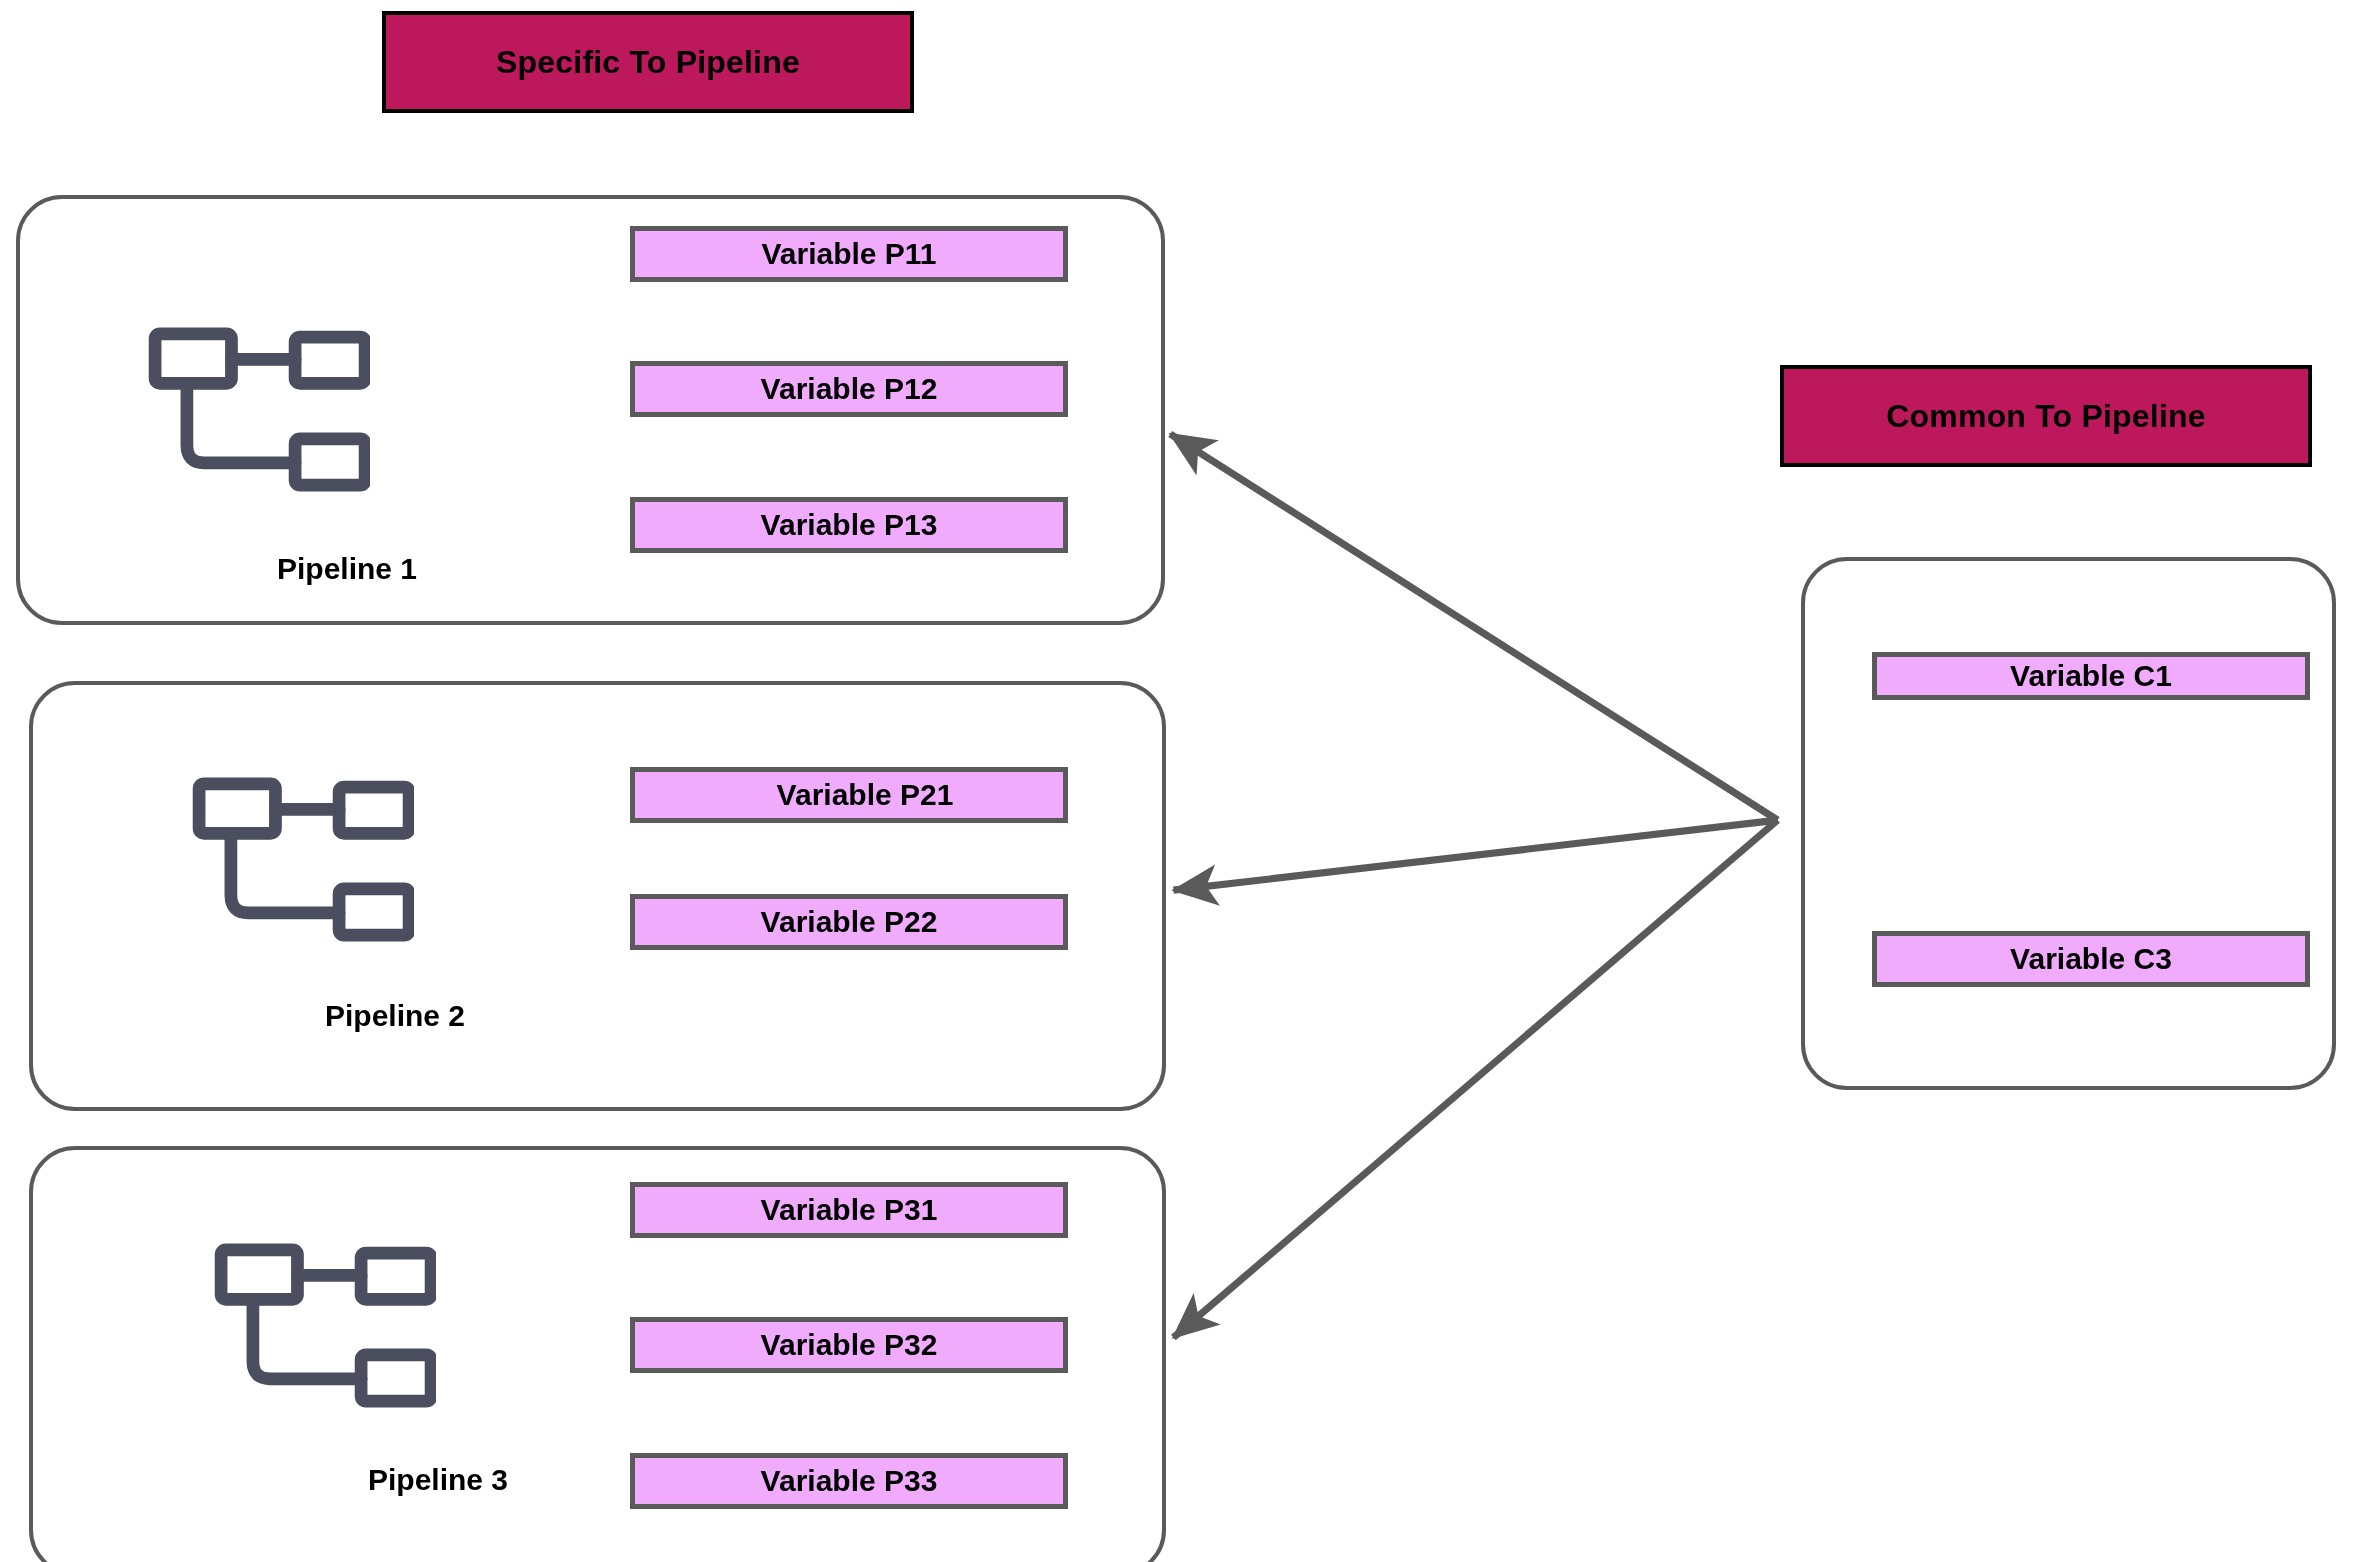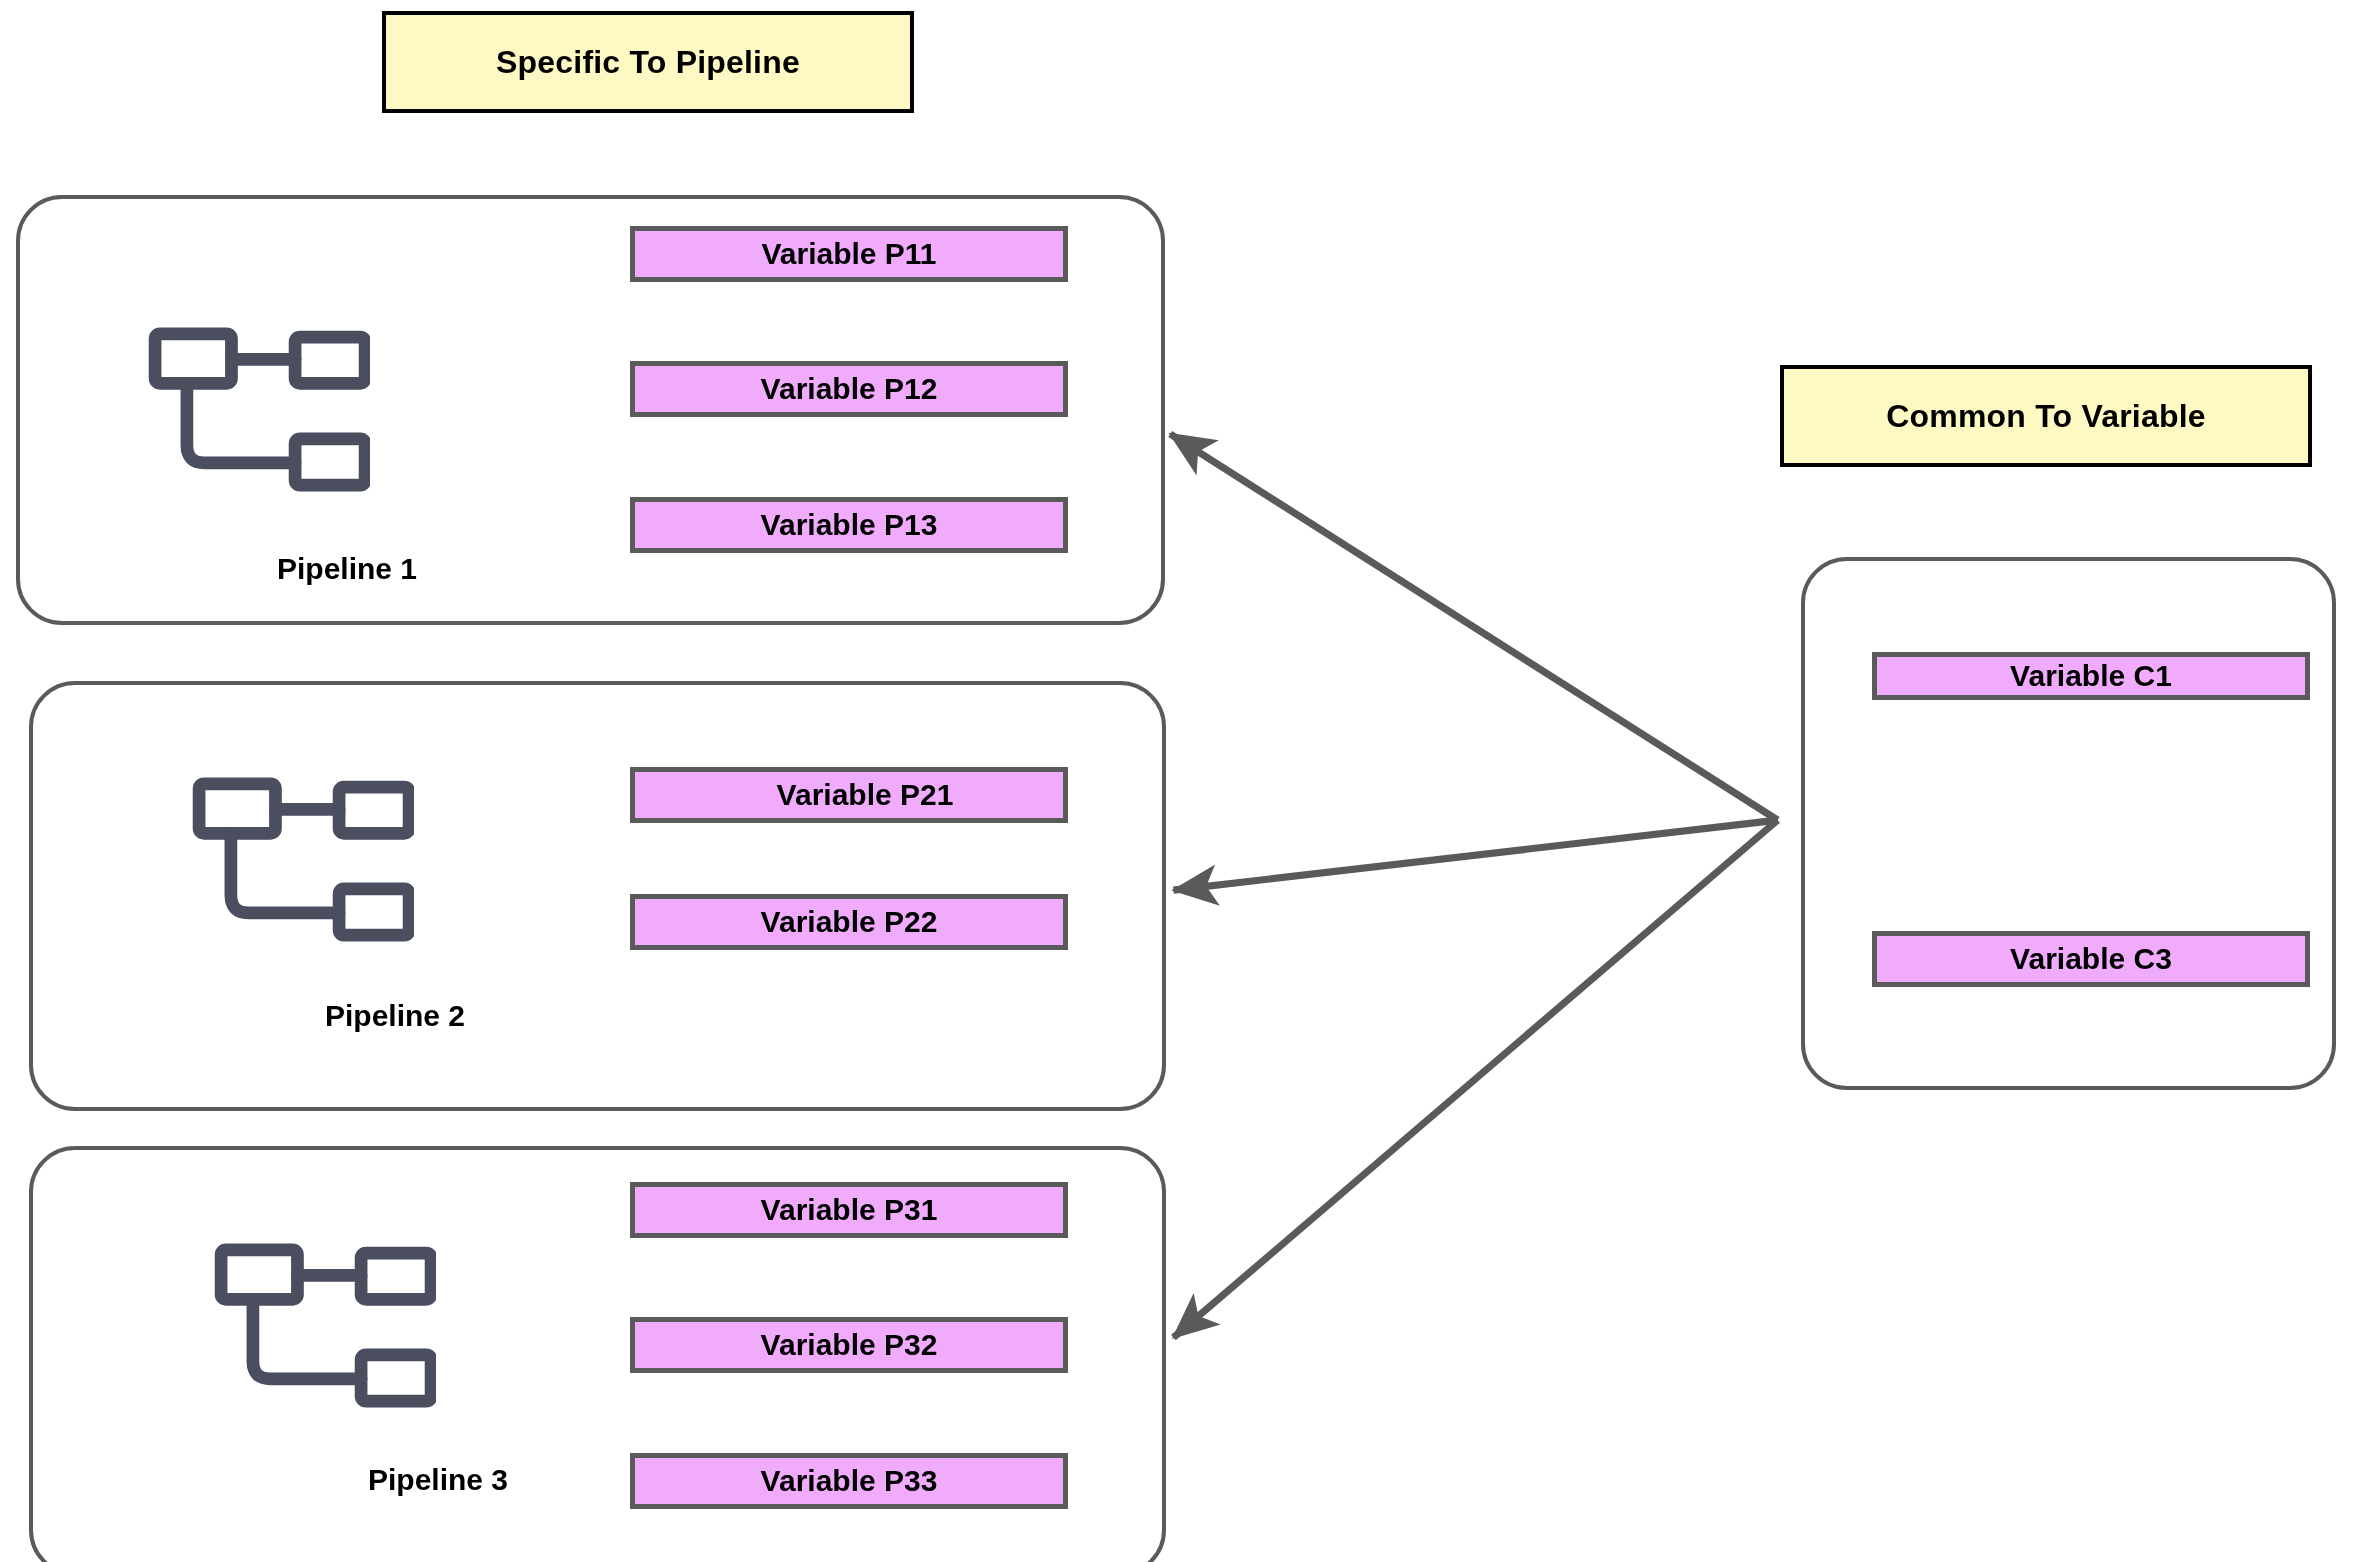--- a/index.html
+++ b/index.html
@@ -12,21 +12,21 @@
     width: 2354px;
     height: 1563px;
     background: #ffffff;
     font-family: "Liberation Sans", sans-serif;
     overflow: hidden;
   }
 
   
   .header-box {
     position: absolute;
-    background: #fef9c3;
+    background: #be185d;
     border: 4px solid #000000;
     display: flex;
     align-items: center;
     justify-content: center;
     box-sizing: border-box;
   }
   .header-box .header-label {
     font-size: 32px;
     font-weight: bold;
     color: #000000;
@@ -91,21 +91,21 @@
 </head>
 <body>
 
 <div id="canvas">
 
   <div class="header-box" id="header-specific">
     <span class="header-label">Specific To Pipeline</span>
   </div>
 
   <div class="header-box" id="header-common">
-    <span class="header-label">Common To Variable</span>
+    <span class="header-label">Common To Pipeline</span>
   </div>
 
   <div class="group-card" id="pipeline-card-0"></div>
 
   <div class="pipeline-icon" style="left:147px; top:326px;">
     <svg width="223" height="175" viewBox="0 0 280 220" aria-hidden="true">
       <g fill="none" stroke="#4a4e5e" stroke-width="16" stroke-linecap="round" stroke-linejoin="round">
         <rect x="10" y="10" width="96" height="62" rx="6"></rect>
         <rect x="186" y="14" width="88" height="58" rx="6"></rect>
         <rect x="186" y="142" width="88" height="58" rx="6"></rect>

